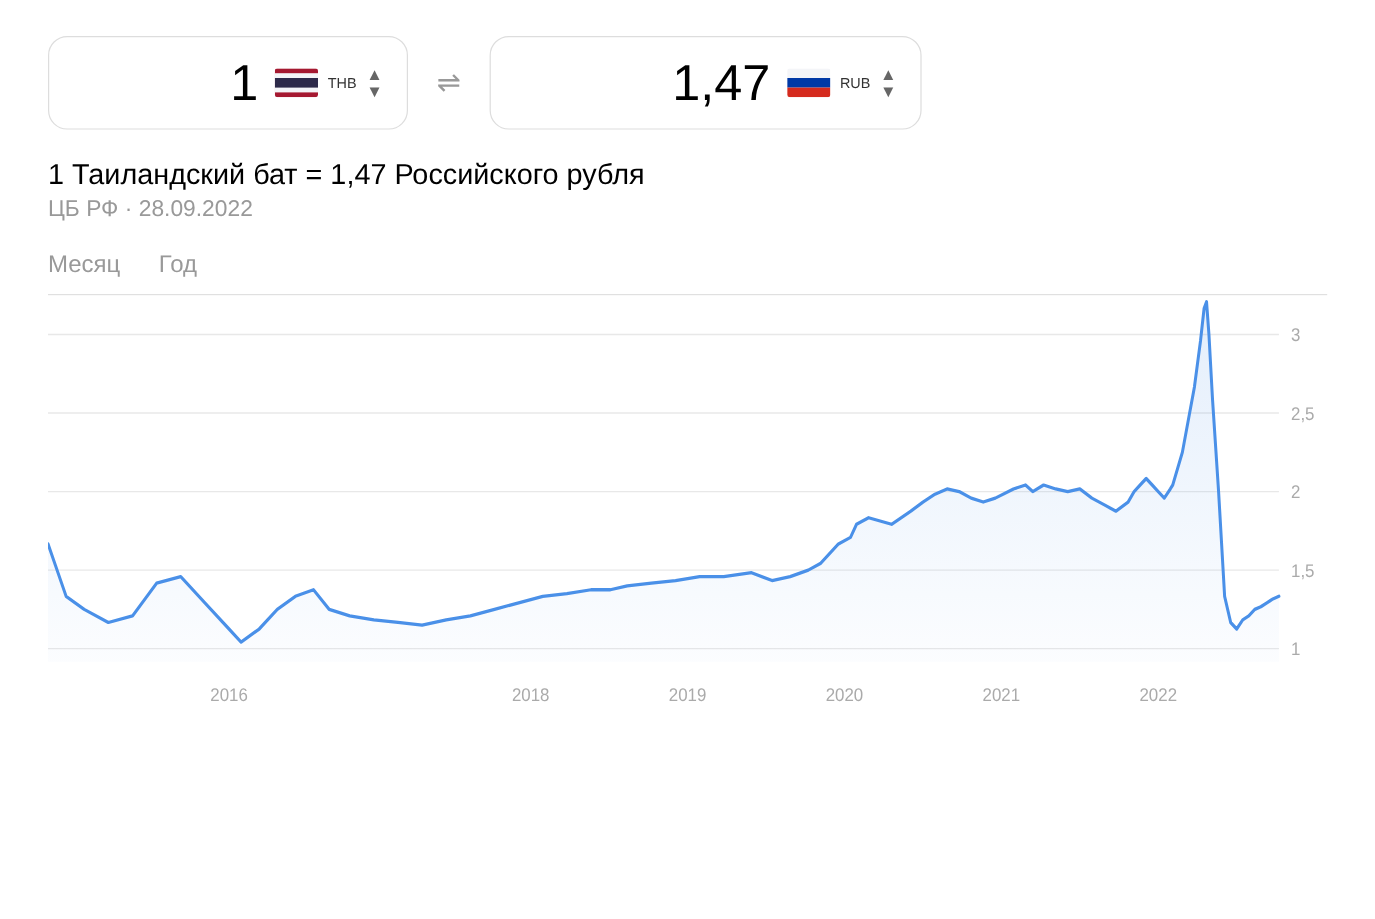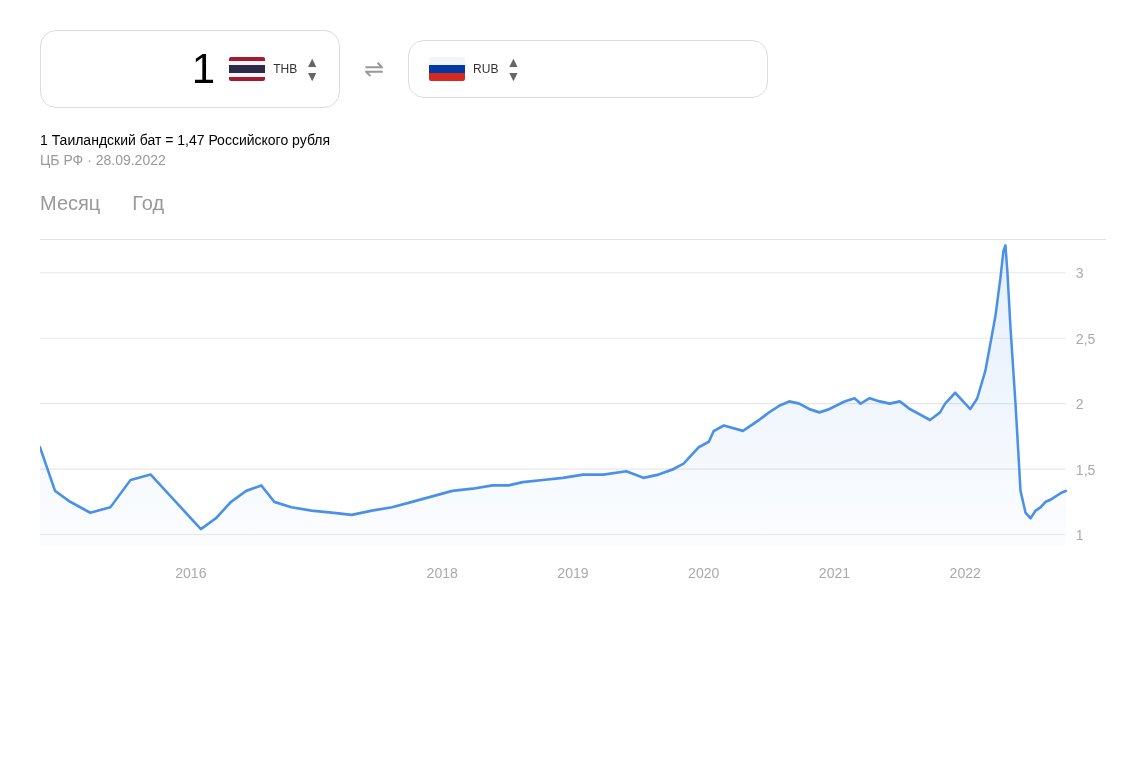--- a/index.html
+++ b/index.html
@@ -64,38 +64,38 @@
       color: #999;
       cursor: pointer;
       padding: 8px;
     }
 
     
     .rate-info {
       margin-bottom: 8px;
     }
     .rate-text {
-      font-size: 14px;
+      font-size: 24px;
       font-weight: 400;
       color: #000;
       margin-bottom: 4px;
     }
     .rate-source {
-      font-size: 14px;
+      font-size: 19px;
       color: #999;
     }
 
     
     .tabs {
       display: flex;
       gap: 32px;
       margin-top: 24px;
       margin-bottom: 0;
       border-bottom: 1px solid #e0e0e0;
-      padding-bottom: 12px;
+      padding-bottom: 0;
     }
     .tab {
       font-size: 20px;
       color: #999;
       cursor: pointer;
       padding-bottom: 10px;
       border-bottom: 3px solid transparent;
       margin-bottom: -1px;
     }
     .tab.active {
@@ -131,20 +131,21 @@
         <rect y="8" width="36" height="8" fill="#2D2A4A"></rect>
       </svg>
       <span class="currency-code">THB</span>
       <span class="chevron-updown">▲<br>▼</span>
     </div>
   </div>
 
   <div class="swap-btn">⇌</div>
 
   <div class="converter-box result-box">
+    <div class="amount-value">1,47</div>
     <div class="currency-selector">
 
       <svg width="36" height="24" viewBox="0 0 36 24" style="border-radius:2px;">
         <rect width="36" height="8" fill="#F4F5F8"></rect>
         <rect y="8" width="36" height="8" fill="#0039A6"></rect>
         <rect y="16" width="36" height="8" fill="#D52B1E"></rect>
       </svg>
       <span class="currency-code">RUB</span>
       <span class="chevron-updown">▲<br>▼</span>
     </div>

